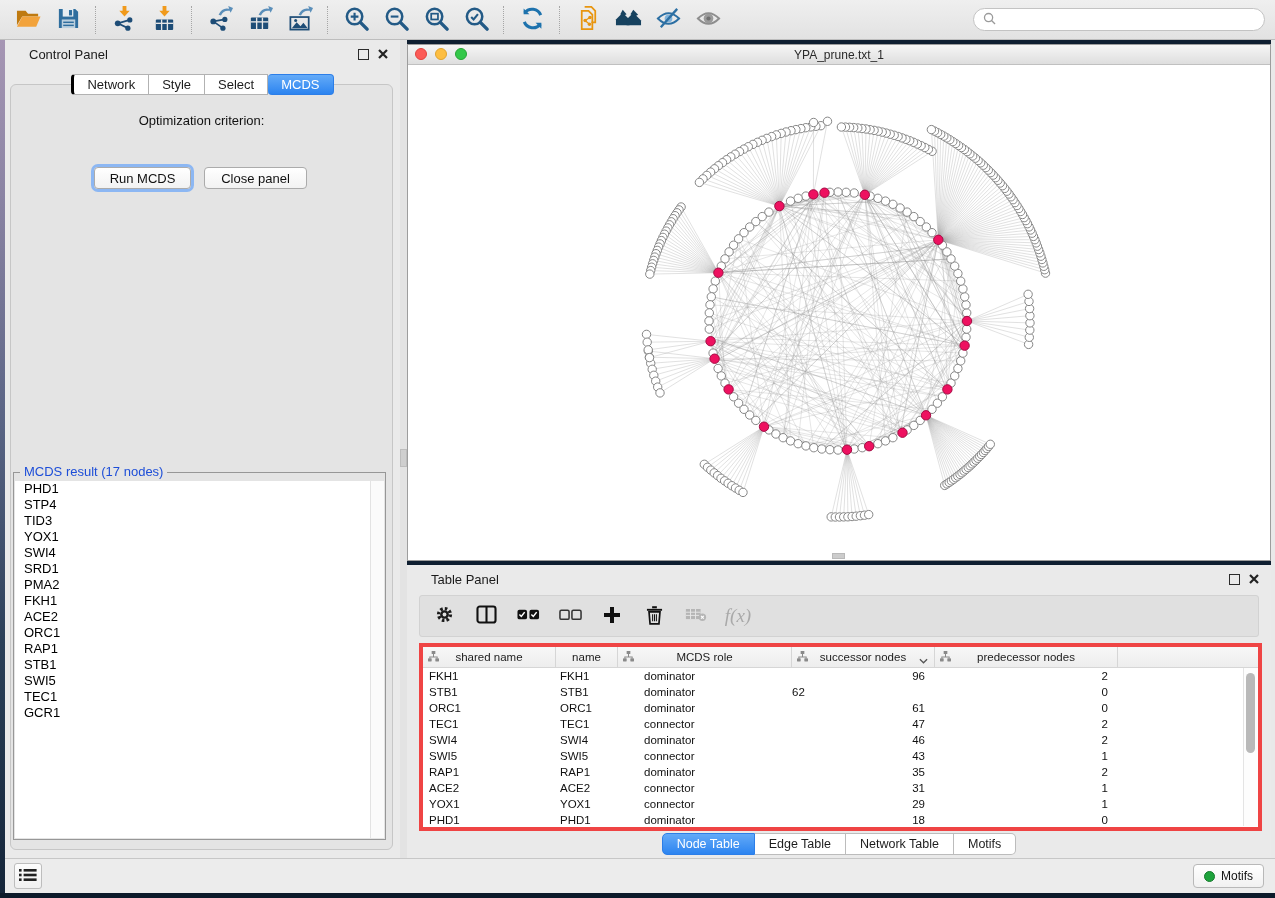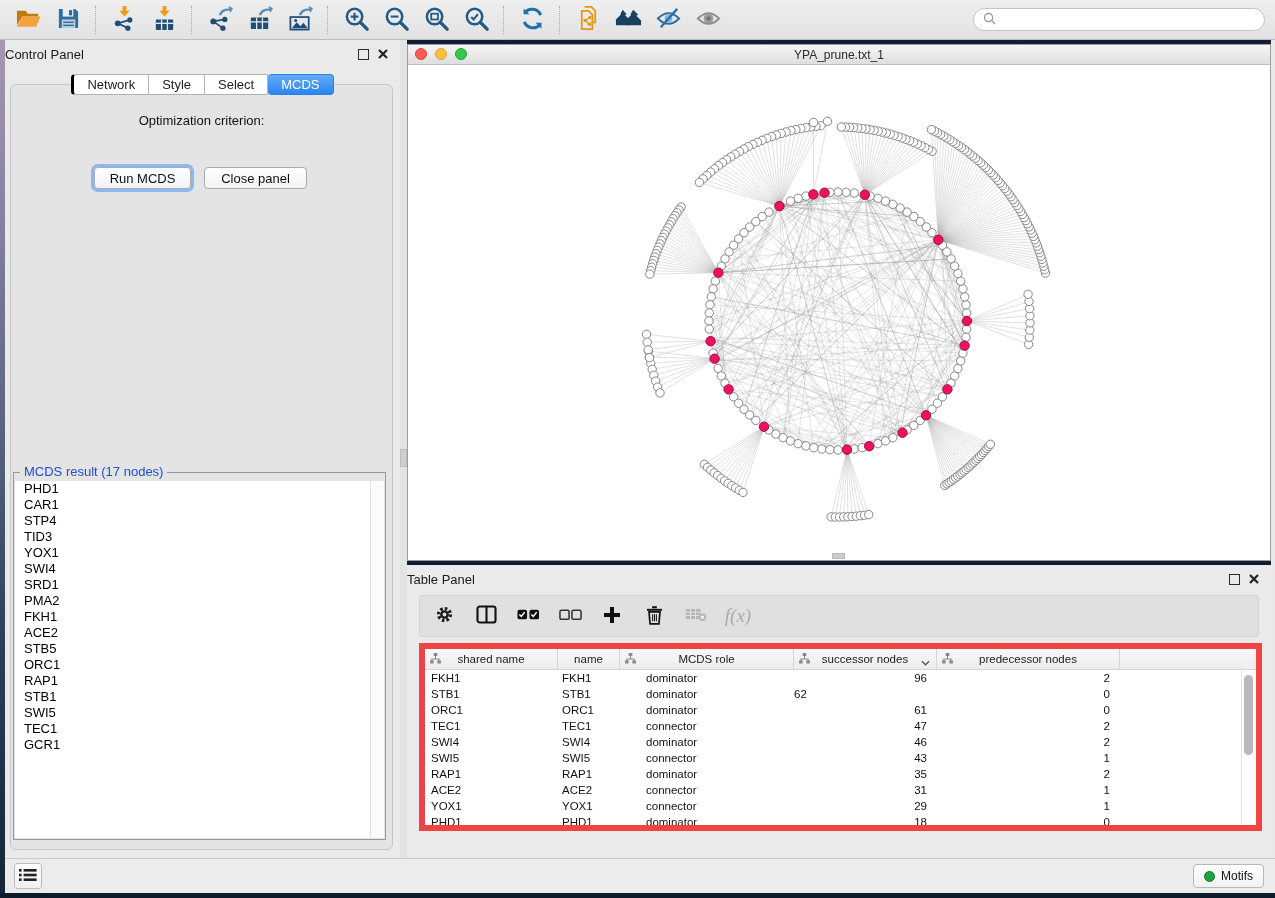--- a/index.html
+++ b/index.html
@@ -15,21 +15,21 @@
     display:flex;align-items:center;padding-left:8px;}
   .tb-btn{width:40px;height:34px;border:none;background:transparent;padding:0;
     display:flex;align-items:center;justify-content:center;}
   .tb-sep{width:1px;height:28px;border-left:1px dotted #a6a6a6;margin:0 7px;}
   .search-wrap{margin-left:auto;margin-right:10px;width:292px;height:23px;box-sizing:border-box;
     background:#fff;border:1px solid #c3c3c3;border-radius:12px;display:flex;align-items:center;
     gap:5px;padding:0 9px;}
   .search-input{border:none;outline:none;flex:1;font-size:12px;background:transparent;}
   
   .control-panel{position:absolute;left:5px;top:40px;width:395px;height:818px;background:#eaeaea;}
-  .panel-titlerow{height:28px;display:flex;align-items:center;padding:0 12px 0 0;font-size:13px;color:#1b1b1b;}
+  .panel-titlerow{height:28px;display:flex;align-items:center;padding:0 12px 0 24px;font-size:13px;color:#1b1b1b;}
   .winbtns{margin-left:auto;display:flex;align-items:center;gap:9px;}
   .float-box{width:9px;height:9px;border:1.6px solid #2b2b2b;display:inline-block;background:transparent;}
   .winbtn{background:none;border:none;padding:0;display:flex;align-items:center;cursor:default;}
   .cp-tabs{position:absolute;left:0;right:0;top:34px;display:flex;justify-content:center;z-index:3;}
   .cp-tab{height:21px;box-sizing:border-box;padding:0 13px;font-size:13px;color:#1c1c1c;background:#fff;
     border:1px solid #b2b2b2;border-left:none;display:flex;align-items:center;}
   .cp-tab:first-child{border-left:3px solid #000000;border-radius:4px 0 0 4px;}
   .cp-tab:last-child{border-radius:0 4px 4px 0;}
   .cp-tab.active{background:linear-gradient(#64abf8,#2c84f0);border-color:#2c7ee8;color:#fff;border-radius:4px;}
   .cp-box{position:absolute;left:5px;top:44px;width:383px;height:766px;box-sizing:border-box;
@@ -68,21 +68,21 @@
   .fan-edges line{stroke:#9b9b9b;stroke-opacity:.5;stroke-width:.6;}
   .ring-nodes circle,.leaf-nodes circle{fill:#fff;stroke:#868686;stroke-width:1;}
   .hub-nodes circle{fill:#ee1160;stroke:#a50b44;stroke-width:1;}
   .net-dragthumb{position:absolute;left:424px;bottom:1px;width:13px;height:6px;background:#cccccc;border:1px solid #b9b9b9;box-sizing:border-box;}
   
   .table-panel{position:absolute;left:407px;top:565px;width:864px;height:293px;background:#eaeaea;}
   .tp-toolbar{position:absolute;left:12px;top:30px;width:840px;height:42px;box-sizing:border-box;background:#e0e0e0;
     border:1px solid #d2d2d2;border-radius:3px;display:flex;align-items:center;gap:18px;padding:0 0 0 12px;}
   .tp-tbtn{border:none;background:none;padding:0;display:flex;align-items:center;justify-content:center;width:24px;height:24px;}
   .fx{font-family:"Liberation Serif",serif;font-style:italic;font-size:19px;color:#a9a9a9;}
-  .tp-table{position:absolute;left:12px;top:78px;width:843px;height:188px;box-sizing:border-box;background:#fff;border:6px solid #ef4444;}
+  .tp-table{position:absolute;left:12px;top:78px;width:843px;height:188px;box-sizing:border-box;background:#fff;border:4px solid #ef4444;}
   .tp-headrow{position:absolute;left:0;top:0;right:0;height:20px;background:linear-gradient(#f7f7f7,#ededed);
     border-bottom:1px solid #d6d6d6;display:flex;}
   .tp-col{box-sizing:border-box;height:20px;border-right:1px solid #d6d6d6;display:flex;align-items:center;
     justify-content:center;gap:5px;font-size:11.5px;color:#1c1c1c;position:relative;}
   .tp-col .colicon{position:absolute;left:5px;top:4px;}
   .tp-col .sorticon{position:absolute;right:6px;top:7px;}
   .tp-body{position:absolute;left:0;top:21px;right:15px;bottom:0;overflow:hidden;}
   .tp-row{height:16px;display:flex;}
   .tp-cell{box-sizing:border-box;height:16px;line-height:16px;font-size:11.5px;color:#111;white-space:nowrap;overflow:hidden;}
   .tp-scroll{position:absolute;right:0;top:21px;bottom:1px;width:14px;background:#fdfdfd;border-left:1px solid #e4e4e4;}
@@ -291,30 +291,28 @@
         <button class="cp-tab active">MCDS</button>
       </div>
     <div class="cp-box">
       <div class="opt-label">Optimization criterion:</div>
       <button class="btn focused run-btn">Run MCDS</button>
       <button class="btn close-btn">Close panel</button>
       <div class="result-box">
         <span class="result-legend">MCDS result (17 nodes)</span>
         <div class="result-list" id="mcds-list">
             <div class="mcds-item">PHD1</div>
-            <div class="mcds-item">CAR1</div>
             <div class="mcds-item">STP4</div>
             <div class="mcds-item">TID3</div>
             <div class="mcds-item">YOX1</div>
             <div class="mcds-item">SWI4</div>
             <div class="mcds-item">SRD1</div>
             <div class="mcds-item">PMA2</div>
             <div class="mcds-item">FKH1</div>
             <div class="mcds-item">ACE2</div>
-            <div class="mcds-item">STB5</div>
             <div class="mcds-item">ORC1</div>
             <div class="mcds-item">RAP1</div>
             <div class="mcds-item">STB1</div>
             <div class="mcds-item">SWI5</div>
             <div class="mcds-item">TEC1</div>
             <div class="mcds-item">GCR1</div>
           </div>
         <div class="result-scroll" style="position:absolute;right:1px;top:8px;bottom:1px;"></div>
       </div>
     </div>
@@ -1304,20 +1302,26 @@
             <div class="tp-cell" style="width: 62px; text-align: left; padding-left: 4px;">PHD1</div>
             <div class="tp-cell" style="width: 174px; text-align: left; padding-left: 26px;">dominator</div>
             <div class="tp-cell" style="width: 143px; text-align: right; padding-right: 10px;">18</div>
             <div class="tp-cell" style="width: 183px; text-align: right; padding-right: 10px;">0</div>
           </div>
         </div>
       <div class="tp-scroll">
           <div class="tp-thumb"></div>
         </div>
     </div>
+    <div class="tp-tabs" id="tp-tabs">
+        <button class="tp-tab active">Node Table</button>
+        <button class="tp-tab">Edge Table</button>
+        <button class="tp-tab">Network Table</button>
+        <button class="tp-tab">Motifs</button>
+      </div>
   </div>
 
   <div class="app-rightstrip"></div>
 
   <div class="status-bar">
     <button class="status-left-btn">
       <span><svg width="18" height="14" viewBox="0 0 18 14">
             <g fill="#222">
               <rect x="0" y="1" width="2.6" height="2.6"></rect>
               <rect x="0" y="5.7" width="2.6" height="2.6"></rect>

